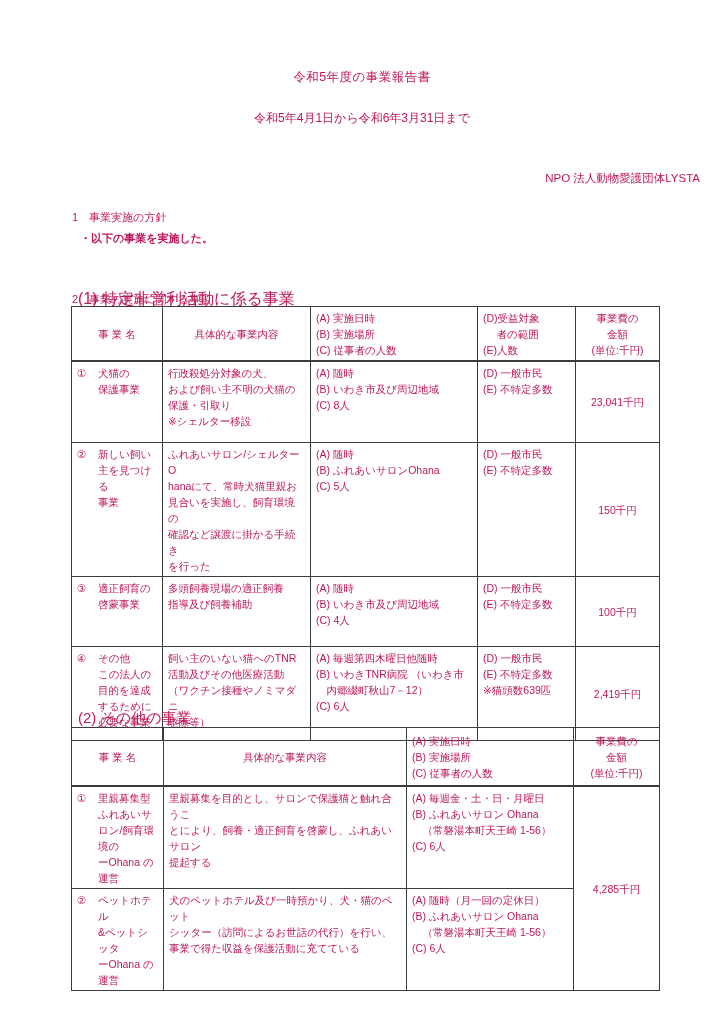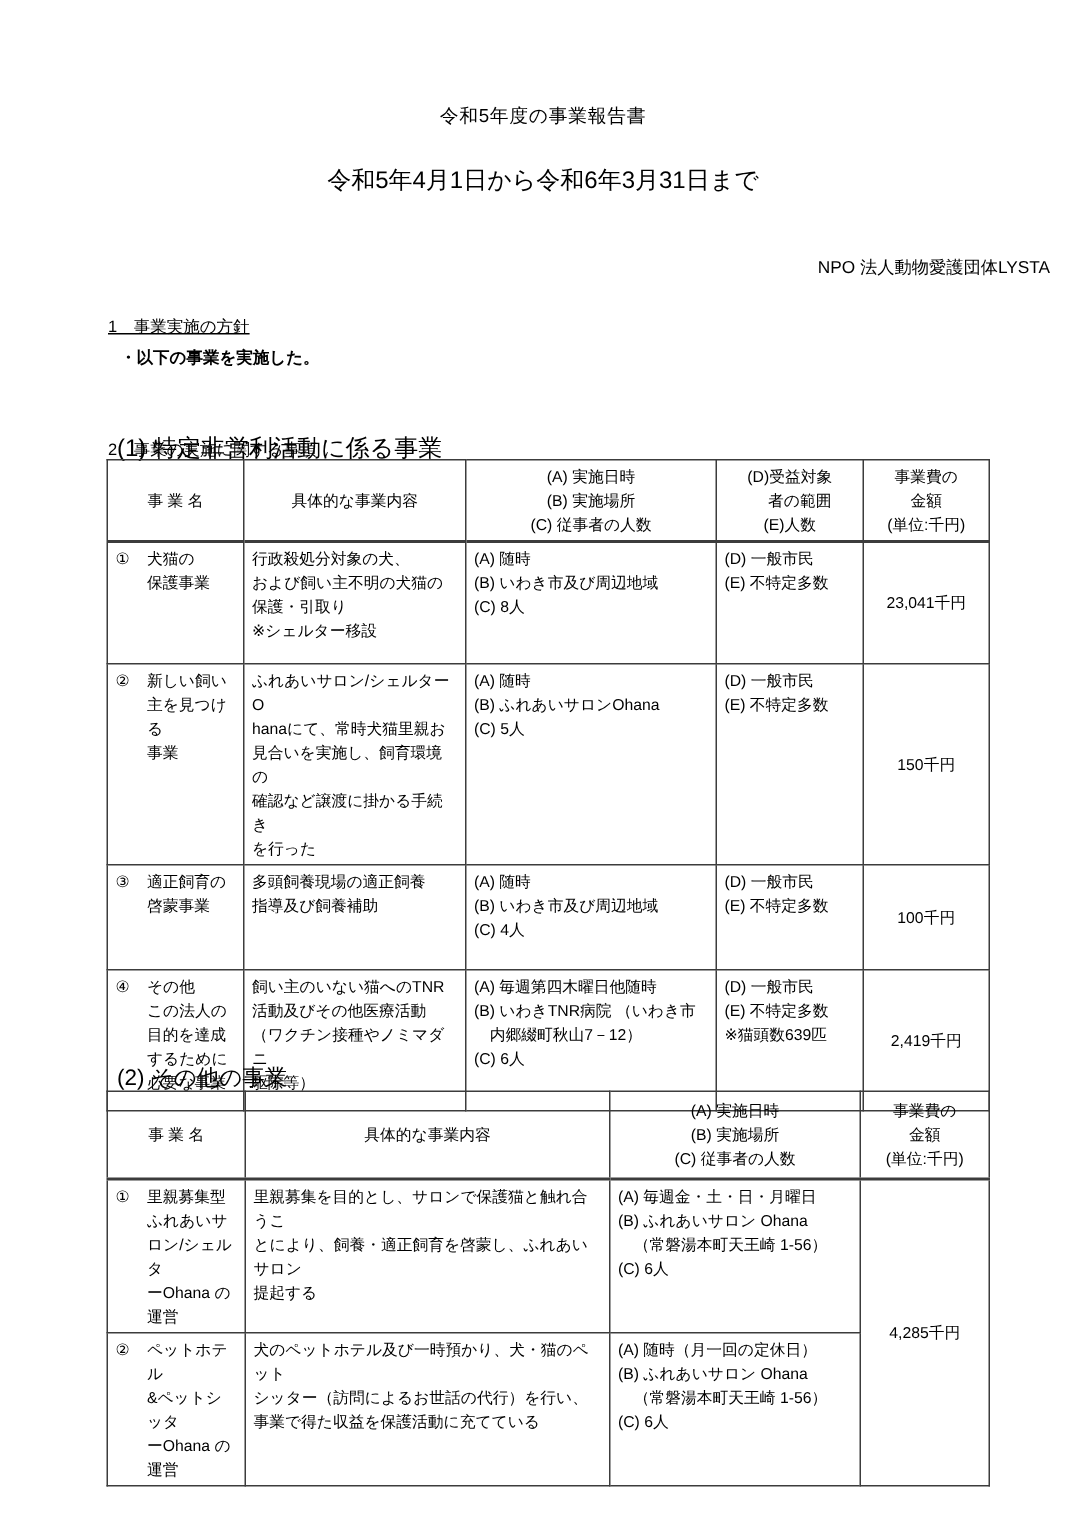--- a/index.html
+++ b/index.html
@@ -1,48 +1,48 @@
 <!DOCTYPE html>
 <html><head>
 <meta charset="utf-8">
 <style>
   html,body { margin:0; padding:0; background:#ffffff; }
   .page {
     position:relative;
     width:724px; height:1024px;
     background:#ffffff;
-    color:#000000;
+    color:#be185d;
     font-family:"Liberation Sans","DejaVu Sans",sans-serif;
     overflow:hidden;
   }
   .abs { position:absolute; }
   .doc-title   { top:69px;  left:0; width:724px; text-align:center; font-size:12.5px; letter-spacing:0.5px; }
-  .doc-period  { top:110px; left:0; width:724px; text-align:center; font-size:16px; }
+  .doc-period  { top:110px; left:0; width:724px; text-align:center; font-size:12px; }
   .doc-org     { top:171px; left:0; width:659px; text-align:right;  font-size:11.5px;margin-left:41px; }
-  .s1-head     { top:210px; left:72px; font-size:11px;text-decoration:underline; }
+  .s1-head     { top:210px; left:72px; font-size:11px; }
   .s1-bullet   { top:231px; left:80px; font-size:11px;font-weight:bold; }
   .s2-head     { top:270px; left:72px; font-size:11px;margin-top:22px; }
   .t1-caption  { top:289px; left:78px; font-size:16px; }
   .t2-caption  { top:709px; left:78px; font-size:15px; }
 
   table { border-collapse:collapse; table-layout:fixed; }
   .t1 { top:306px; left:71px; width:588px; }
   .t2 { top:727px; left:71px; width:588px; }
   td, th {
     border:1px solid #3c3c3c;
     vertical-align:top;
     padding:3px 5px 2px 5px;
     font-size:10.5px;
     line-height:16px;
     font-weight:normal;
     text-align:left;
     overflow:hidden;
   }
   th { vertical-align:middle; }
-  tr.hrow > th { border-bottom-width:2px;text-align:center; }
+  tr.hrow > th { border-bottom-width:2px; }
   .c-center { text-align:center; }
   .amt { text-align:center; vertical-align:middle; }
   .ln { min-height:16px; }
 
   
   .namecell { padding-left:5px; }
   .ncell { display:flex; align-items:flex-start; }
   .num { flex:0 0 21px; width:21px; }
   .nl { flex:1 1 auto; }
 
@@ -239,21 +239,21 @@
             <div class="ln">(単位:千円)</div>
           </th>
     </tr>
     <tr>
       <td class="namecell">
         <div class="ncell">
               <span class="num">①</span>
               <div class="nl">
                 <div class="ln">里親募集型</div>
                 <div class="ln">ふれあいサ</div>
-                <div class="ln">ロン/シェルタ</div>
+                <div class="ln">ロン/飼育環境の</div>
                 <div class="ln">ーOhana の</div>
                 <div class="ln">運営</div>
               </div>
             </div>
       </td>
       <td>
             <div class="ln">里親募集を目的とし、サロンで保護猫と触れ合うこ</div>
             <div class="ln">とにより、飼養・適正飼育を啓蒙し、ふれあいサロン</div>
             <div class="ln">提起する</div>
           </td>

